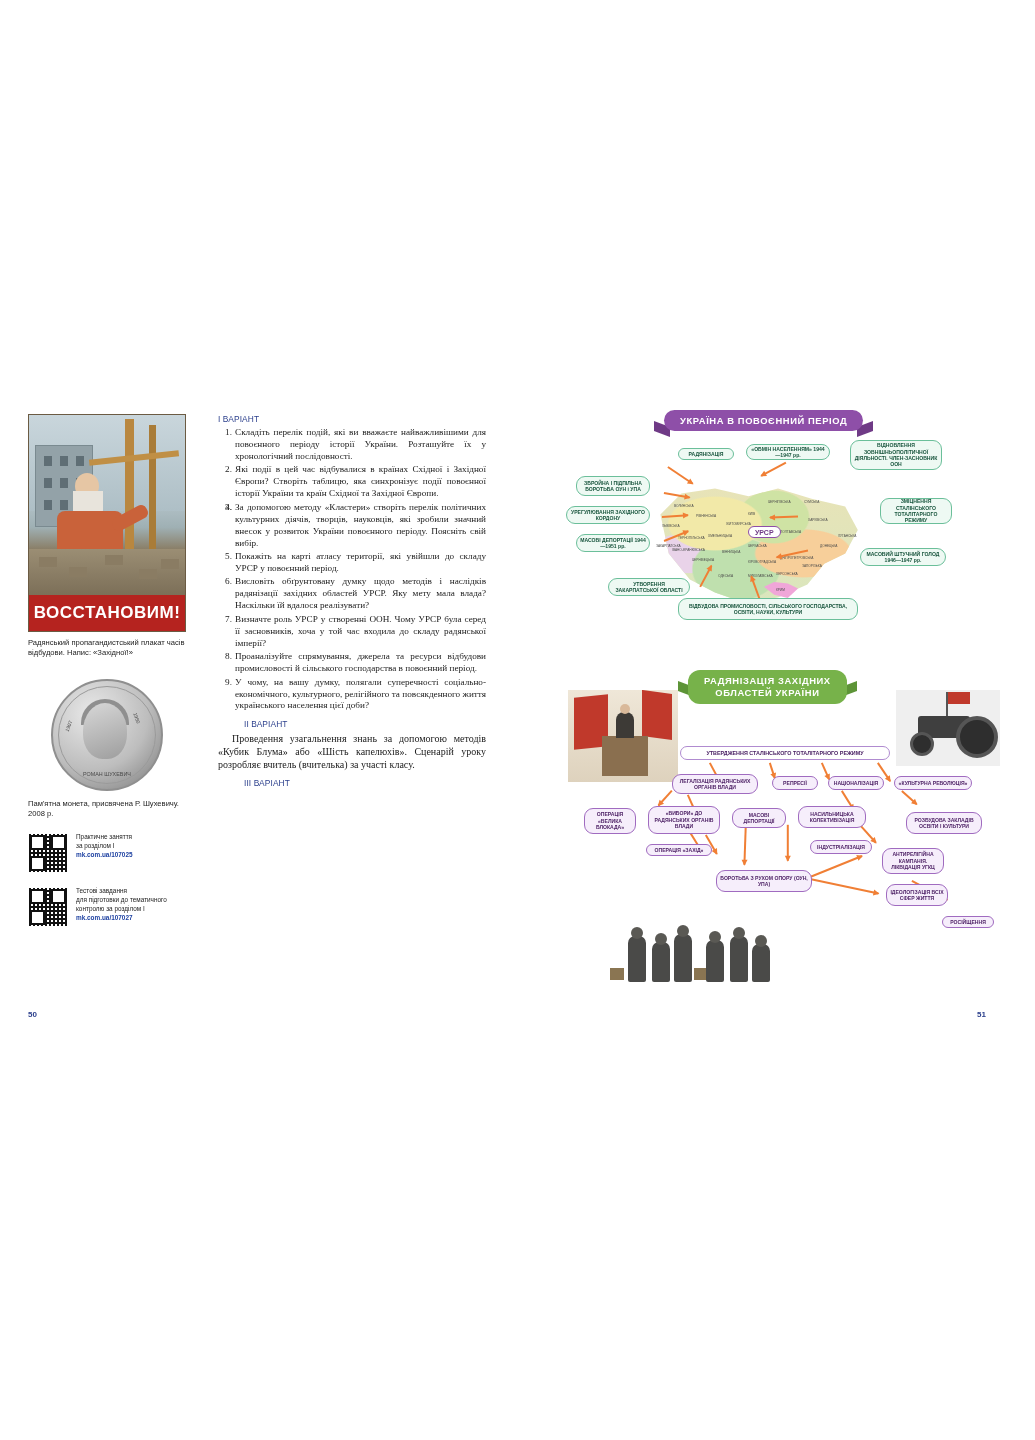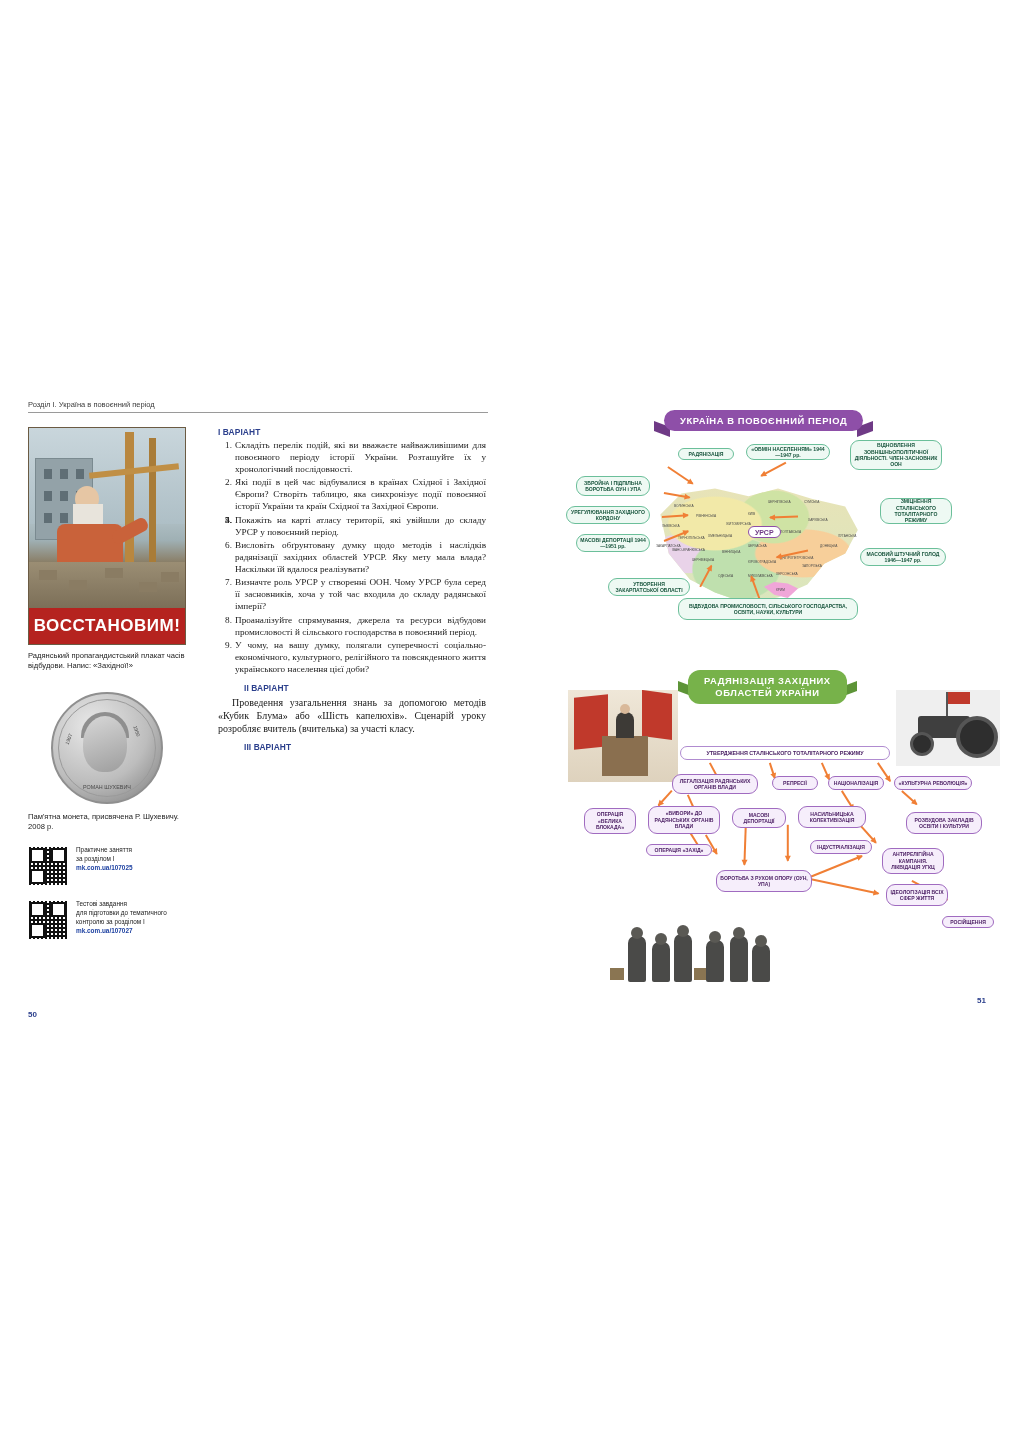--- a/index.html
+++ b/index.html
@@ -55,21 +55,21 @@
       repeating-linear-gradient(0deg,#111 0 2px,transparent 2px 4px);
     background-size:4px 4px,4px 4px;border:1px solid #fff;position:relative;}
   .qr::before,.qr::after{content:"";position:absolute;width:11px;height:11px;border:2.5px solid #111;background:#fff;}
   .qr::before{left:1px;top:1px;}
   .qr::after{right:1px;top:1px;}
   .qr i{position:absolute;left:1px;bottom:1px;width:11px;height:11px;border:2.5px solid #111;background:#fff;}
   .qr-txt{margin-left:8px;font-family:"Liberation Sans",sans-serif;font-size:6.4px;line-height:1.4;color:#222;}
   .qr-txt .lnk{color:#1b3fa0;font-weight:bold;}
 
   
-  .vh{font-family:"Liberation Sans",sans-serif;font-weight:bold;font-size:8.4px;color:#2b3f8c;margin-bottom:3px;letter-spacing:0.1px;}
+  .vh{font-family:"Liberation Sans",sans-serif;font-weight:normal;font-size:8.4px;color:#2b3f8c;margin-bottom:3px;letter-spacing:0.1px;}
   ol.tasks{margin:0;padding:0;list-style:none;}
   ol.tasks li{position:relative;padding-left:17px;font-size:9.2px;line-height:1.30;text-align:justify;margin-bottom:1.5px;}
   ol.tasks li .num{position:absolute;left:0;top:0;width:14px;text-align:right;font-size:9.2px;}
   .para{font-size:10px;line-height:1.30;text-align:justify;text-indent:14px;margin:2px 0 0 0;}
   .vh2{margin-top:7px;padding-left:26px;}
   .folio{position:absolute;font-family:"Liberation Sans",sans-serif;font-weight:bold;font-size:8px;color:#2b3f8c;}
 
   
   .right{position:absolute;left:560px;top:400px;width:450px;height:620px;}
 
@@ -133,21 +133,20 @@
   .bag{position:absolute;bottom:6px;width:14px;height:12px;background:#8a7552;}
 
   .folio-r{position:absolute;right:24px;font-family:"Liberation Sans",sans-serif;font-weight:bold;font-size:8px;color:#2b3f8c;}
 </style>
 </head>
 <body>
 
 <div class="page">
 
   <div class="left">
-    <div class="running-head">Розділ I. Україна в повоєнний період</div>
 
     <div class="cols">
 
       <div class="colL">
 
         <div class="poster">
           <div class="pv-sky"></div>
           <div class="pv-bld">
               <i style="left:8px;top:10px"></i>
               <i style="left:24px;top:10px"></i>
@@ -213,21 +212,21 @@
           </div>
         </div>
       </div>
 
       <div class="colR">
         <div class="vh">I ВАРІАНТ</div>
         <ol class="tasks">
           <li><span class="num">1.</span><span>Складіть перелік подій, які ви вважаєте найважливішими для повоєнного періоду історії України. Розташуйте їх у хронологічний послідовності.</span></li>
           <li><span class="num">2.</span><span>Які події в цей час відбувалися в країнах Східної і Західної Європи? Створіть таблицю, яка синхронізує події повоєнної історії України та країн Східної та Західної Європи.</span></li>
           <li><span class="num">3.</span></li>
-          <li><span class="num">4.</span></li>
+          <li><span class="num">4.</span><span>За допомогою методу «Кластери» створіть перелік політичних культурних діячів, творців, науковців, які зробили значний внесок у розвиток України повоєнного періоду. Поясніть свій вибір.</span></li>
           <li><span class="num">5.</span><span>Покажіть на карті атласу території, які увійшли до складу УРСР у повоєнний період.</span></li>
           <li><span class="num">6.</span><span>Висловіть обґрунтовану думку щодо методів і наслідків радянізації західних областей УРСР. Яку мету мала влада? Наскільки їй вдалося реалізувати?</span></li>
           <li><span class="num">7.</span><span>Визначте роль УРСР у створенні ООН. Чому УРСР була серед її засновників, хоча у той час входила до складу радянської імперії?</span></li>
           <li><span class="num">8.</span><span>Проаналізуйте спрямування, джерела та ресурси відбудови промисловості й сільського господарства в повоєнний період.</span></li>
           <li><span class="num">9.</span><span>У чому, на вашу думку, полягали суперечності соціально-економічного, культурного, релігійного та повсякденного життя українського населення цієї доби?</span></li>
         </ol>
 
         <div class="vh vh2">II ВАРІАНТ</div>
         <p class="para">Проведення узагальнення знань за допомогою методів «Кубик Блума» або «Шість капелюхів». Сценарій уроку розробляє вчитель (вчителька) за участі класу.</p>
 
@@ -381,16 +380,16 @@
 
       <div class="node violet" style="left:86px;top:182px;width:66px;height:12px">ОПЕРАЦІЯ «ЗАХІД»</div>
       <div class="node violet" style="left:250px;top:178px;width:62px;height:14px">ІНДУСТРІАЛІЗАЦІЯ</div>
       <div class="node violet" style="left:322px;top:186px;width:62px;height:26px">АНТИРЕЛІГІЙНА КАМПАНІЯ. ЛІКВІДАЦІЯ УГКЦ</div>
 
       <div class="node violet" style="left:156px;top:208px;width:96px;height:22px">БОРОТЬБА З РУХОМ ОПОРУ (ОУН, УПА)</div>
       <div class="node violet" style="left:326px;top:222px;width:62px;height:22px">ІДЕОЛОГІЗАЦІЯ ВСІХ СФЕР ЖИТТЯ</div>
       <div class="node violet" style="left:382px;top:254px;width:52px;height:12px">РОСІЙЩЕННЯ</div>
     </div>
 
-    <div class="folio-r" style="top:596px">51</div>
+    <div class="folio-r" style="top:610px">51</div>
   </div>
 
 </div>
 
 </body></html>

